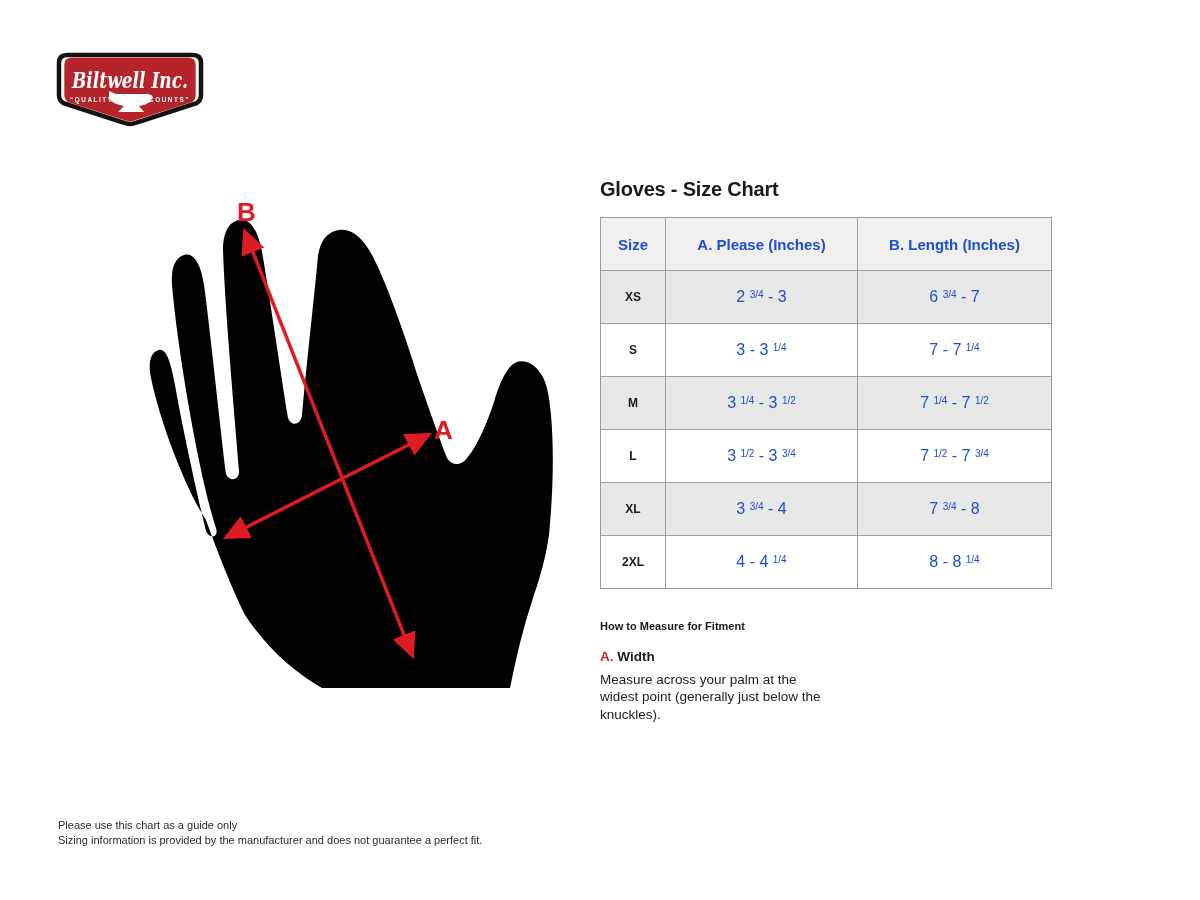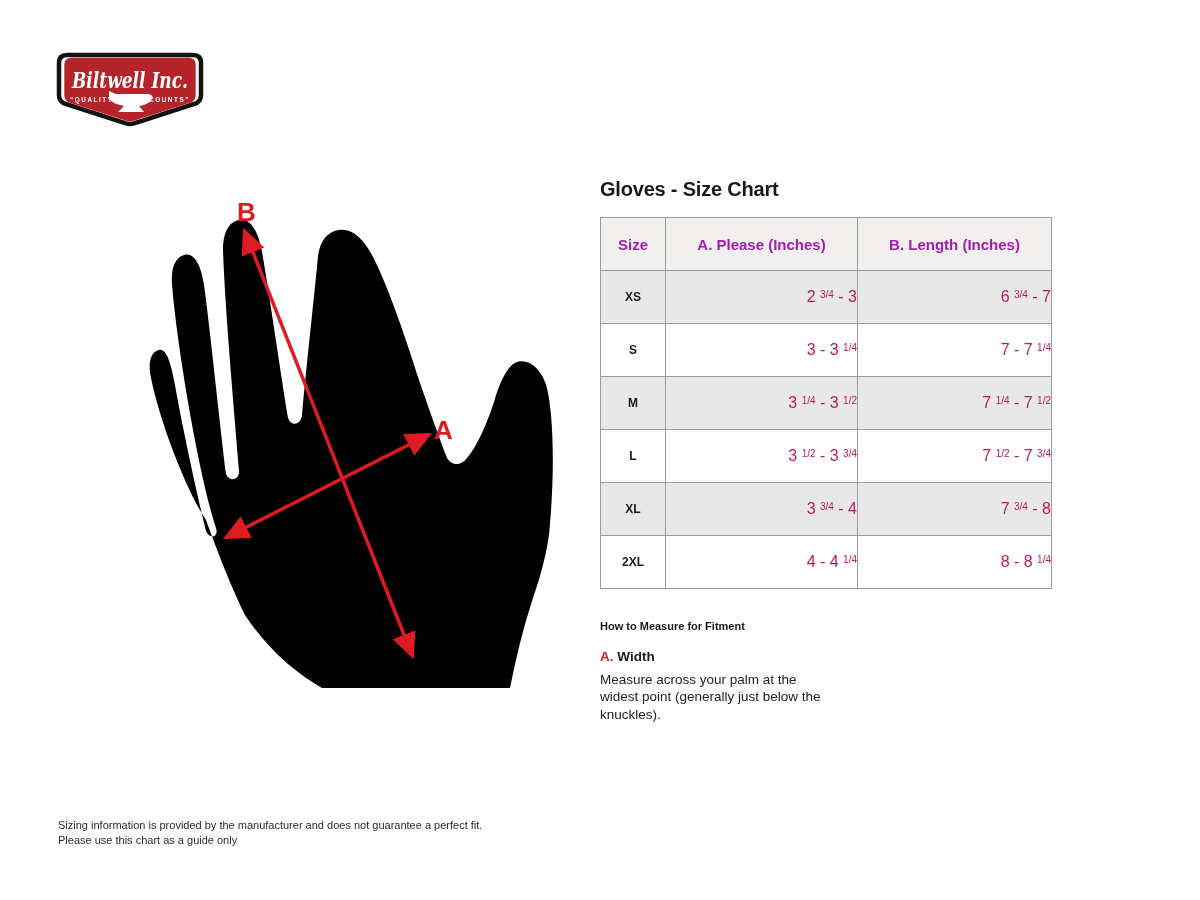--- a/index.html
+++ b/index.html
@@ -30,26 +30,26 @@
   .diagram-label{fill:var(--arrow-red);font-weight:bold;font-size:26px;font-family:"Liberation Sans",sans-serif;}
 
   
   .chart-col{position:absolute;left:600px;top:150px;width:452px;margin-top:28px;}
   .chart-title{font-size:20px;font-weight:bold;color:#191919;letter-spacing:-0.2px;}
   table.size-table{border-collapse:collapse;table-layout:fixed;width:451px;margin-top:16px;}
   table.size-table col.c1{width:65px;}
   table.size-table col.c2{width:192px;}
   table.size-table col.c3{width:194px;}
   .size-table th,.size-table td{border:1px solid var(--table-border);text-align:center;vertical-align:middle;padding:0;}
-  .size-table thead th{height:52px;background:var(--header-shade);font-size:15px;font-weight:bold;color:#a21caf;}
+  .size-table thead th{height:52px;background:var(--header-shade);font-size:15px;font-weight:bold;color:#1d4ed8;}
   .size-table tbody tr{height:53px;}
   .size-table tbody tr:nth-child(odd){background:var(--row-shade);}
   .size-table tbody tr:nth-child(even){background:#ffffff;}
   .size-table tbody th{font-size:12px;font-weight:bold;color:#1b1b1b;}
-  .size-table tbody td{font-size:16px;color:#be185d;text-align:right;}
+  .size-table tbody td{font-size:16px;color:#1d4ed8;}
   .frac{font-size:10px;vertical-align:4px;letter-spacing:0;}
 
   
   .measure{position:absolute;left:600px;top:620px;width:462px;}
   .measure-title{font-size:11px;font-weight:bold;color:#191919;}
   .measure-items{display:flex;margin-top:16px;}
   .measure-item{font-size:13.5px;line-height:1.3;color:#222;}
   .measure-item.item-0{width:233px;flex:0 0 233px;}
   .measure-item.item-1{flex:1;}
   .m-head{font-weight:bold;margin-bottom:5px;color:#1b1b1b;}
@@ -172,17 +172,17 @@
     <div class="measure-title">How to Measure for Fitment</div>
     <div class="measure-items" id="measure-items">
         <div class="measure-item item-0">
           <div class="m-head"><span class="m-letter">A. </span><span>Width</span></div>
           <div class="m-text">Measure across your palm at the widest point (generally just below the knuckles).</div>
         </div>
       </div>
   </div>
 
   <div class="footer">
+    <div>Please use this chart as a guide only</div>
     <div>Sizing information is provided by the manufacturer and does not guarantee a perfect fit.</div>
-    <div>Please use this chart as a guide only</div>
   </div>
 
 </div>
 
 </body></html>

